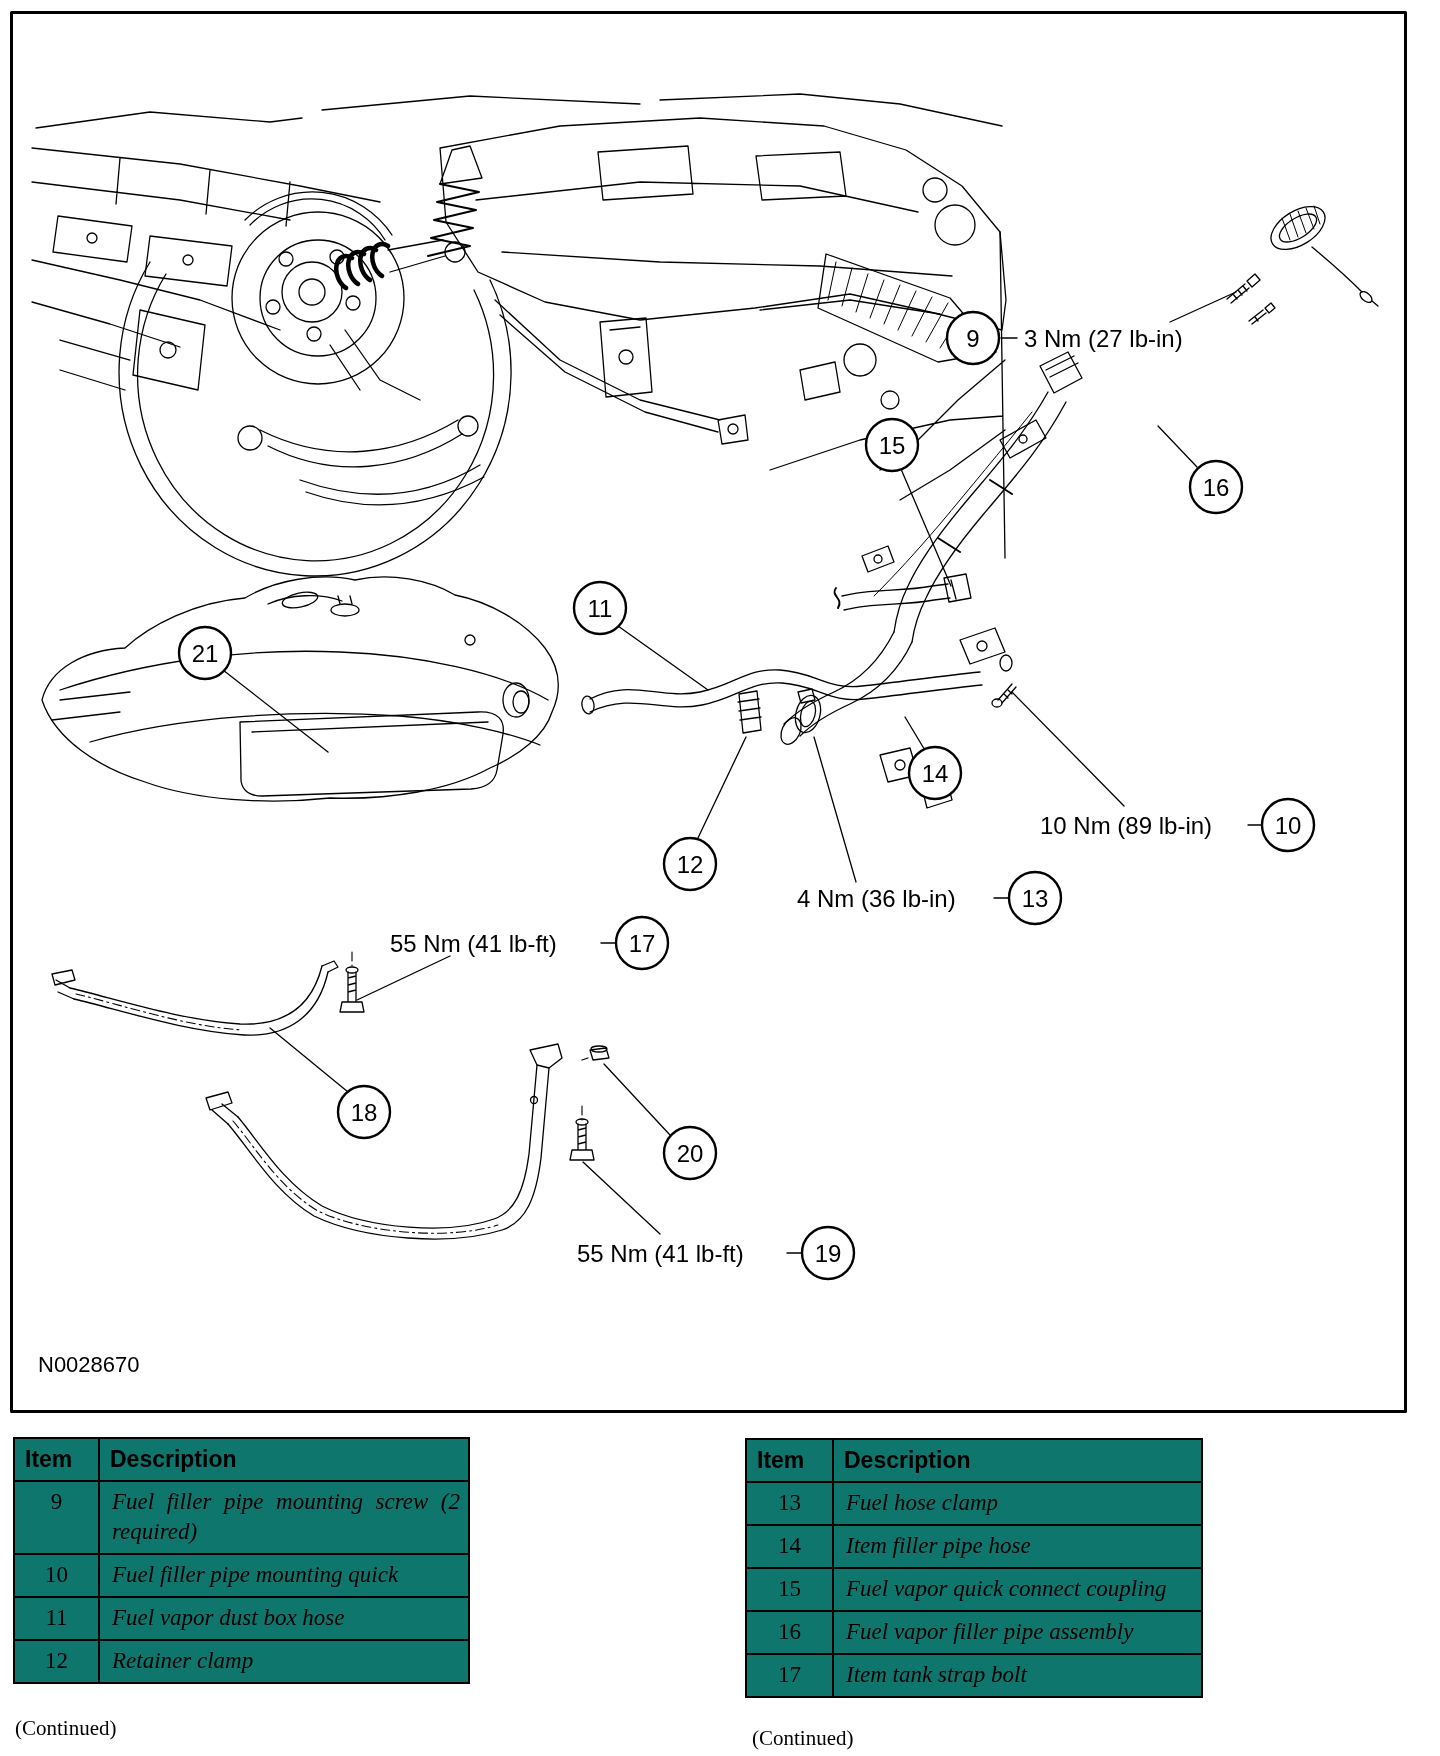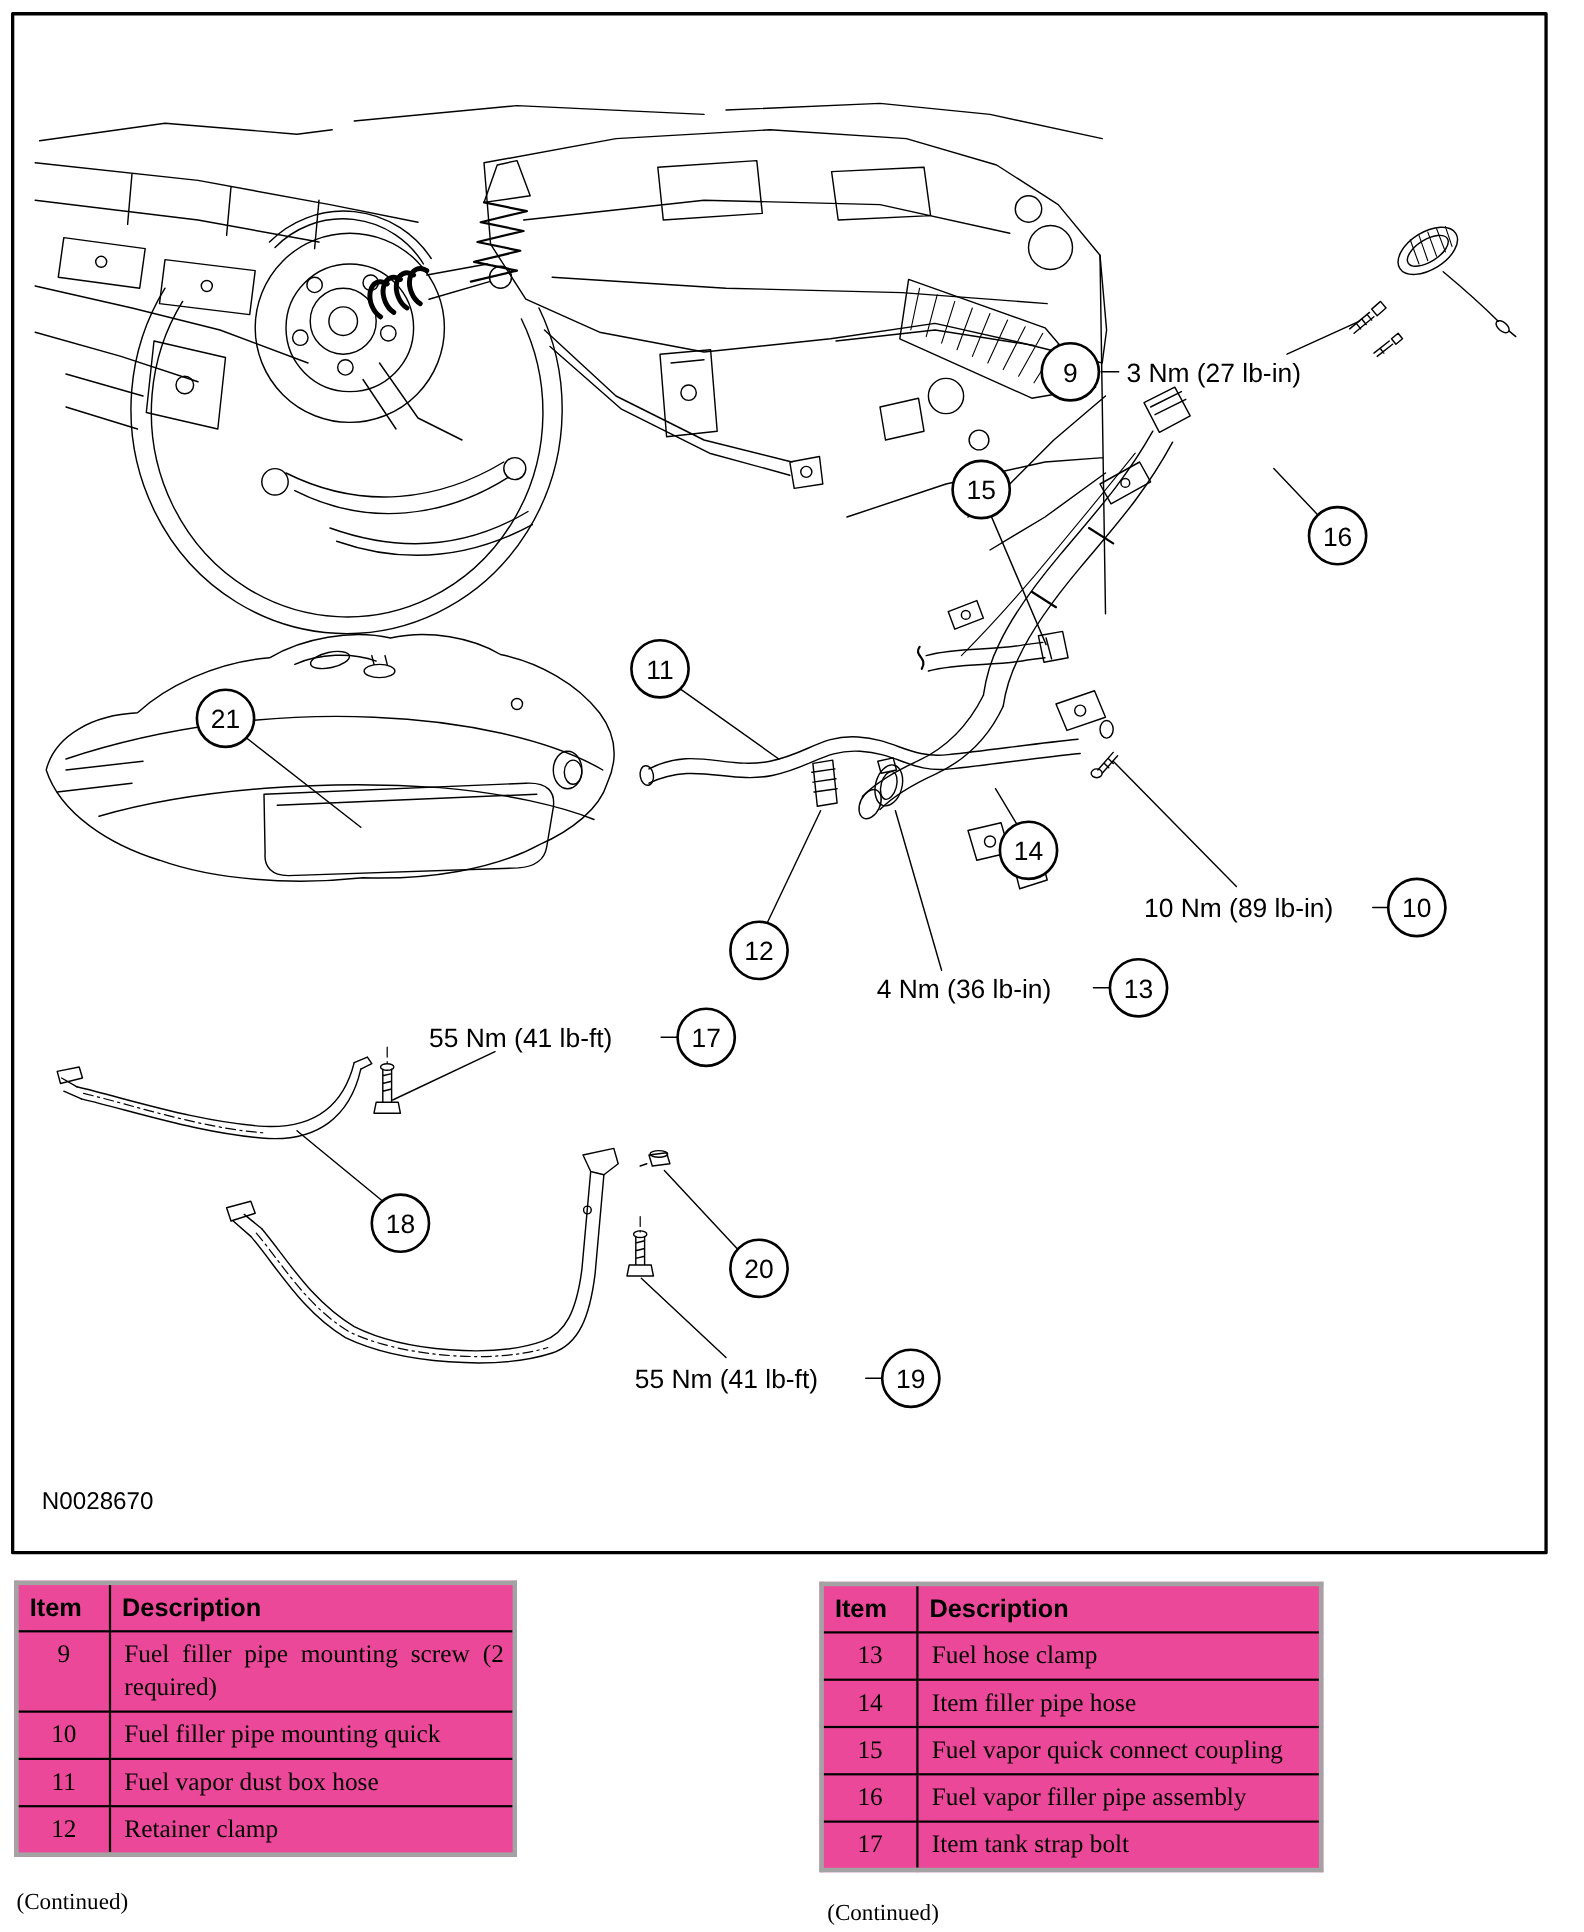--- a/index.html
+++ b/index.html
@@ -17,33 +17,33 @@
   svg.figure .leader { stroke-width:1.6; }
   svg.figure .frame { stroke-width:3; }
   svg.figure circle.callout { fill:#fff; stroke:#000; stroke-width:2.4; }
   svg.figure text { stroke:none; fill:#000; }
   svg.figure text.lbl { font:24px "Liberation Sans", sans-serif; }
   svg.figure text.cnum { font:24px "Liberation Sans", sans-serif; text-anchor:middle; }
   svg.figure text.figcode { font:22px "Liberation Sans", sans-serif; }
   svg.figure .dashdot { stroke-dasharray:9 4 2 4; stroke-width:1.1; }
 
   table.tbl {
-    position:absolute; border-collapse:collapse; table-layout:fixed; background:#ec4899;
-    border:4px solid #a3a3a3;
+    position:absolute; border-collapse:collapse; table-layout:fixed; background:#0f766e;
+    border:2px solid #a3a3a3;
   }
   table.tbl th {
     font:bold 23px/31px "Liberation Sans", sans-serif; text-align:left;
     border:2px solid #000; padding:5px 8px 5px 10px;
   }
   table.tbl td {
     font:23px/30px "Liberation Serif", serif; border:2px solid #000;
     vertical-align:top; padding:5px 8px 6px 12px;
   }
   table.tbl td.item-cell { text-align:center; padding-left:2px; padding-right:2px; }
-  table.tbl td.desc-cell { text-align:justify; }
+  table.tbl td.desc-cell { text-align:justify;font-style:italic; }
   .continued { position:absolute; font:21px "Liberation Serif", serif; color:#000000; }
 </style>
 </head>
 <body>
 
 <div class="page">
 
   <svg class="figure" width="1440" height="1430" viewBox="0 0 1440 1430">
 
     <rect class="frame" x="11.5" y="12.5" width="1394" height="1399"></rect>

